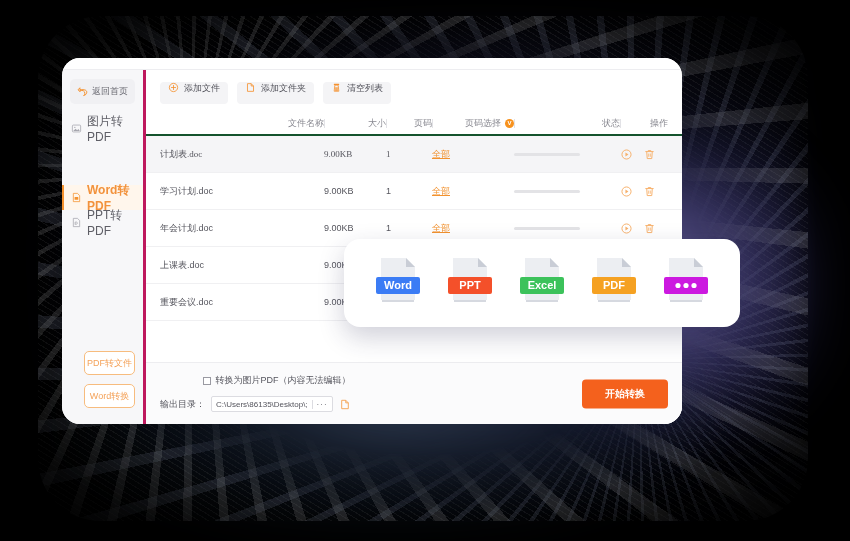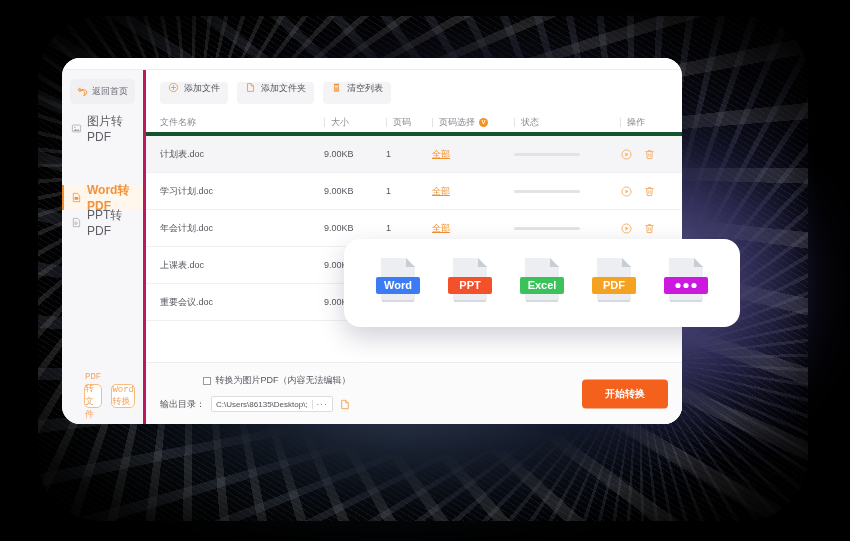--- a/index.html
+++ b/index.html
@@ -138,21 +138,21 @@
   .nav-item.active::before {
     content: "";
     position: absolute;
     left: 0; top: 0; bottom: 0;
     width: 2px;
     background: #f5922f;
   }
   .nav-ico { width: 11px; height: 11px; flex: 0 0 auto; }
 
   .side-spacer { flex: 1 1 auto; }
-  .side-btns { padding: 0 8px 16px 22px; display: flex; flex-direction: row; gap: 9px; font-family: Liberation Mono, monospace; }
+  .side-btns { padding: 0 8px 16px 22px; display: flex; flex-direction: column; gap: 9px; }
   .ghost-btn {
     height: 24px;
     border: 1px solid #f7bc7e;
     border-radius: 5px;
     color: #f4a259;
     font-size: 9px;
     display: flex;
     align-items: center;
     justify-content: center;
     background: #ffffff;
@@ -182,21 +182,22 @@
   .thead, .trow {
     display: grid;
     grid-template-columns: 164px 62px 46px 82px 106px 1fr;
     align-items: center;
     padding: 0 14px;
   }
   .thead {
     height: 24px;
     font-size: 9px;
     color: #8a8a92;
-    border-bottom: 4px solid #14532d;
+    border-bottom: 2px solid #14532d;
+    text-align: right;
   }
   .thead > div { position: relative; padding-left: 7px; }
   .thead > div:first-child { padding-left: 0; }
   .thead > div:not(:first-child)::before {
     content: "";
     position: absolute; left: 0; top: 2px; bottom: 2px;
     width: 1px; background: #e2e2e6;
   }
   .vip-badge {
     display: inline-flex;
@@ -210,21 +211,21 @@
     justify-content: center;
     margin-left: 4px;
     vertical-align: middle;
   }
   .trow {
     height: 37px;
     font-size: 9px;
     color: #55555d;
     border-bottom: 1px solid #f0f0f2;
   }
-  .trow.sel { background: #f5f5f7; }
+  .trow.sel { background: #f5f5f7; font-family: Liberation Serif, serif; }
   .cell-pages a { color: #f2922f; text-decoration: underline; cursor: pointer; margin-top: 33px; }
   .progress {
     width: 66px; height: 3px;
     background: #e3e3e6;
     border-radius: 2px;
   }
   .ops { display: flex; gap: 10px; align-items: center; }
   .op-ico { width: 13px; height: 13px; cursor: pointer; }
 
   .table-fill { flex: 1 1 auto; }

